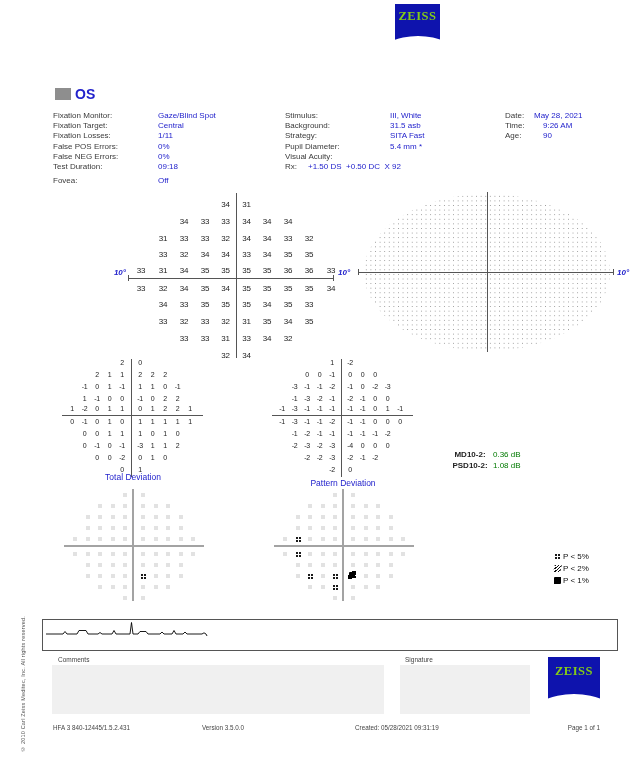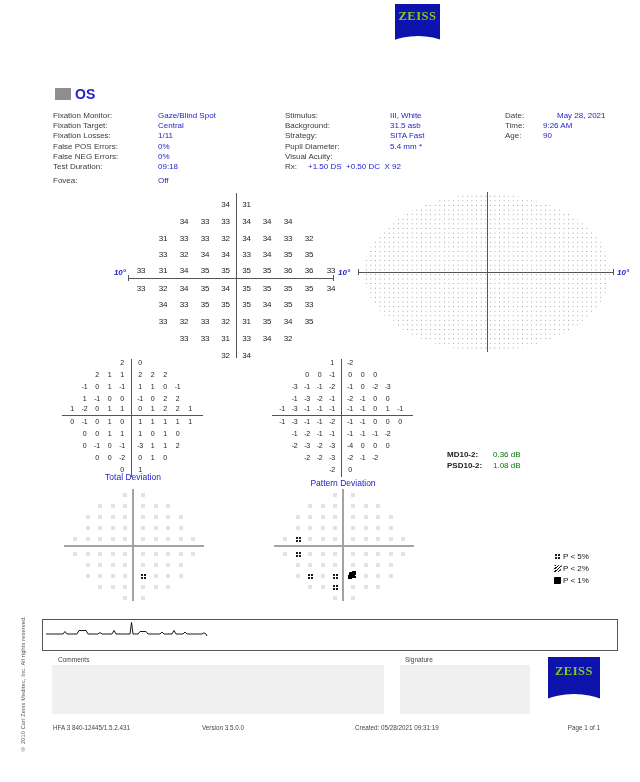--- a/index.html
+++ b/index.html
@@ -51,21 +51,21 @@
   .deg{position:absolute;color:#2222cc;font-size:8px;font-weight:bold;font-style:italic;}
 
   
   .stipple{position:absolute;left:364px;top:194px;width:246px;height:157px;border-radius:50%;
            background-image:radial-gradient(circle,#969696 .7px,transparent .85px);
            background-size:4.6px 4.6px;}
 
   .plot-title{position:absolute;width:120px;text-align:center;color:#2222cc;font-size:8.5px;}
 
   
-  .summary{position:absolute;left:447px;top:449px;font-size:8px;line-height:11px;}
+  .summary{position:absolute;left:447px;top:449px;font-size:8px;line-height:11px;text-align:center;}
   .sumlab{display:inline-block;width:46px;font-weight:bold;color:#222;}
   .sumval{color:#007a00;}
 
   
   .legend{position:absolute;left:551px;top:550px;font-size:8px;color:#111;}
   .legrow{display:flex;align-items:center;height:12px;}
   .legsym{width:12px;display:flex;justify-content:center;}
   .leg-p5{width:2px;height:2px;background:#1a1a1a;
           box-shadow:3px 0 0 #1a1a1a,0 3px 0 #1a1a1a,3px 3px 0 #1a1a1a;margin-right:3px;margin-bottom:3px;}
   .leg-p2{width:7px;height:7px;transform:skewX(-12deg);
@@ -109,21 +109,21 @@
     </div>
   <div class="pblock" id="blk-mid" style="left:285px;top:111px">
       <div class="prow"><span class="plab" style="width: 105px;">Stimulus:</span><span class="pval">III, White</span></div>
       <div class="prow"><span class="plab" style="width: 105px;">Background:</span><span class="pval">31.5 asb</span></div>
       <div class="prow"><span class="plab" style="width: 105px;">Strategy:</span><span class="pval">SITA Fast</span></div>
       <div class="prow"><span class="plab" style="width: 105px;">Pupil Diameter:</span><span class="pval">5.4 mm *</span></div>
       <div class="prow"><span class="plab" style="width: 105px;">Visual Acuity:</span><span class="pval"></span></div>
       <div class="prow"><span class="plab" style="width: 23px;">Rx:</span><span class="pval">+1.50 DS  +0.50 DC  X 92</span></div>
     </div>
   <div class="pblock" id="blk-right" style="left:505px;top:111px">
-      <div class="prow"><span class="plab" style="width: 52px;">Date:</span><span class="pval">May 28, 2021</span></div>
+      <div class="prow"><span class="plab" style="width: 29px;">Date:</span><span class="pval">May 28, 2021</span></div>
       <div class="prow"><span class="plab" style="width: 38px;">Time:</span><span class="pval">9:26 AM</span></div>
       <div class="prow"><span class="plab" style="width: 38px;">Age:</span><span class="pval">90</span></div>
     </div>
 
   <div class="vline" style="left:236px;top:193px;width:1px;height:165px"></div>
   <div class="hline" style="left:128px;top:278px;width:206px;height:1px"></div>
   <div class="tick" style="left:128px;top:275px;width:1px;height:6px"></div>
   <div class="tick" style="left:333px;top:275px;width:1px;height:6px"></div>
   <span class="deg" style="left:104px;top:268px;width:22px;text-align:right">10°</span>
   <span class="deg" style="left:338px;top:268px">10°</span>

